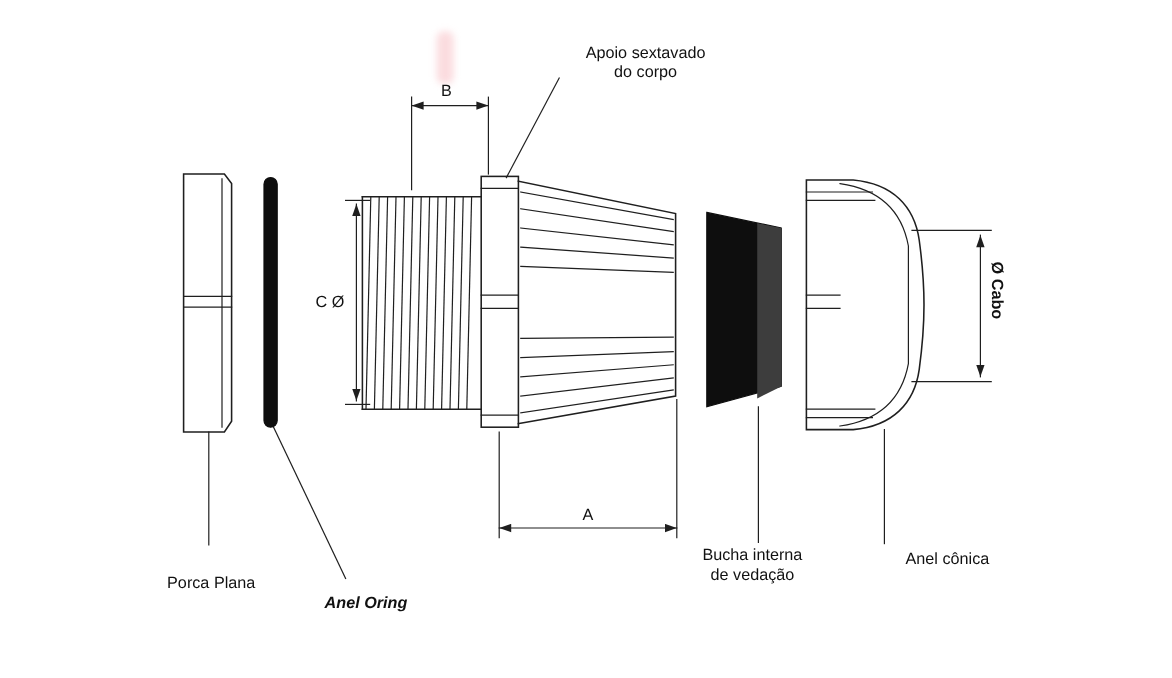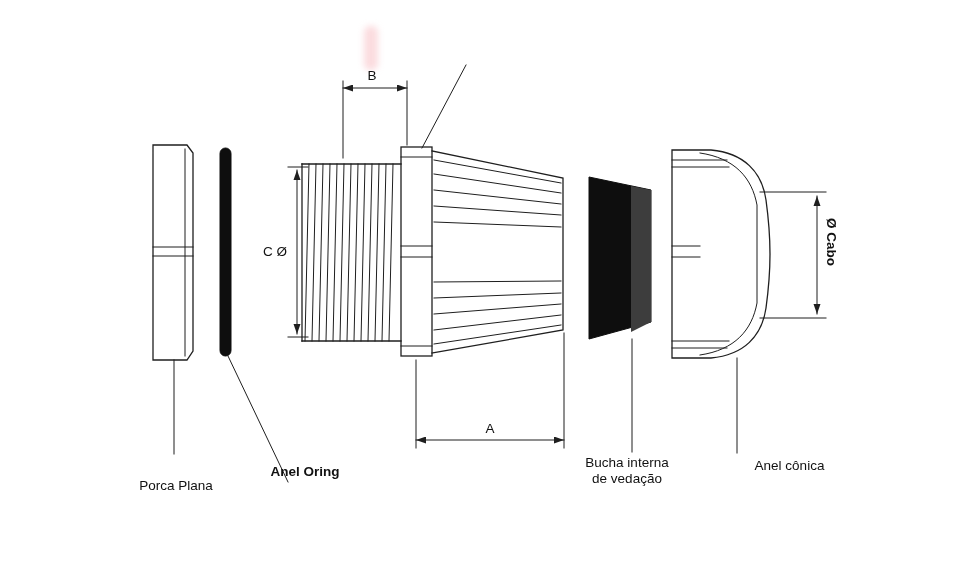--- a/index.html
+++ b/index.html
@@ -145,30 +145,32 @@
       <line class="ln thin" x1="466" y1="65" x2="422" y2="148"></line>
       <line class="ln thin" x1="174" y1="360" x2="174" y2="454"></line>
       <line class="ln thin" x1="228" y1="356" x2="288" y2="482"></line>
       <line class="ln thin" x1="632" y1="339" x2="632" y2="452"></line>
       <line class="ln thin" x1="737" y1="358" x2="737" y2="453"></line>
     </g>
   </svg>
 
   <div class="artifact"></div>
 
+  <div class="lbl" style="left:458px;top:36px;width:160px;">Apoio sextavado
+do corpo</div>
 
   <div class="lbl" style="left:360px;top:68px;width:24px;">B</div>
 
   <div class="lbl" style="left:256px;top:244px;width:38px;">C Ø</div>
 
   <div class="lbl" style="left:478px;top:421px;width:24px;">A</div>
 
   <div class="lbl" style="left:126px;top:458px;width:100px;margin-top:20px;">Porca Plana</div>
 
-  <div class="lbl bold" style="left:255px;top:464px;width:100px;">Anel Oring</div>
+  <div class="lbl bold" style="left:255px;top:495px;width:100px;font-style:italic;">Anel Oring</div>
 
   <div class="lbl" style="left:567px;top:455px;width:120px;">Bucha interna
 de vedação</div>
 
   <div class="lbl" style="left:732px;top:458px;width:115px;">Anel cônica</div>
 
   <div class="lbl bold rot" style="left:796px;top:234px;width:70px;height:16px;">Ø Cabo</div>
 
 </div>
 

